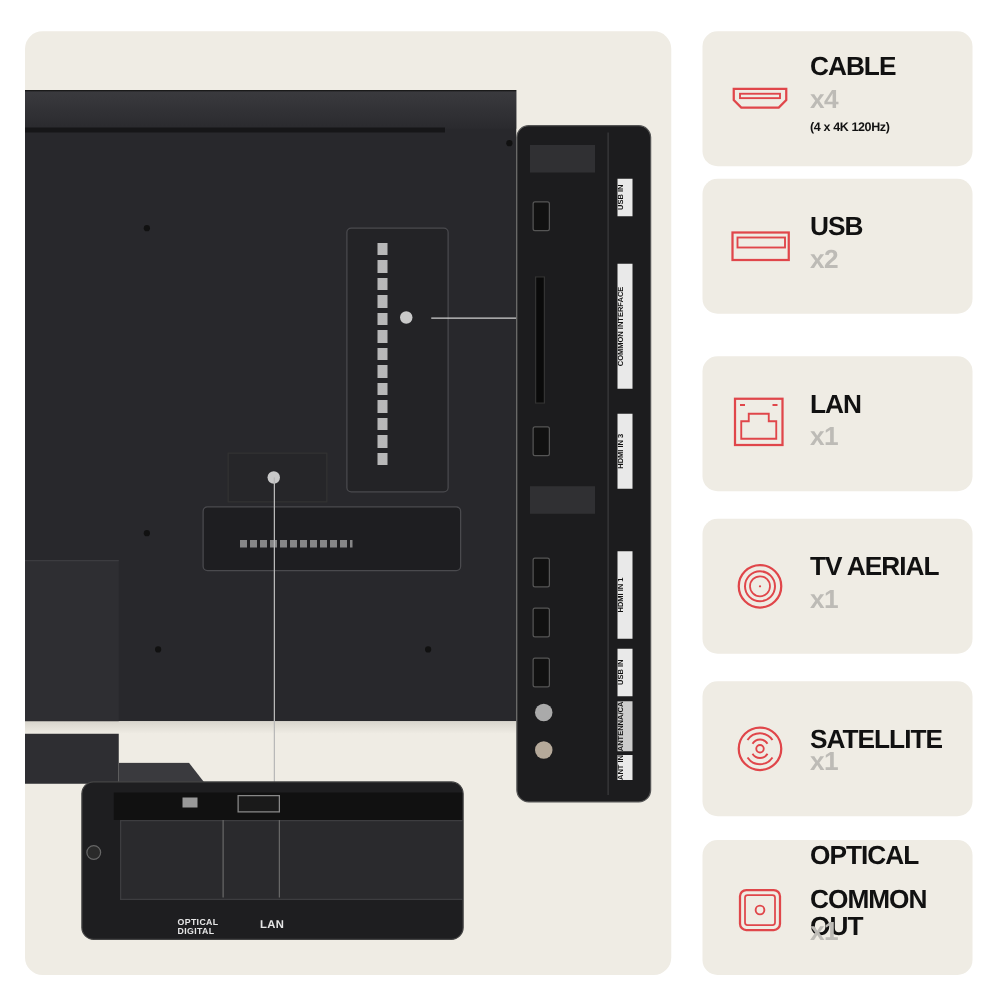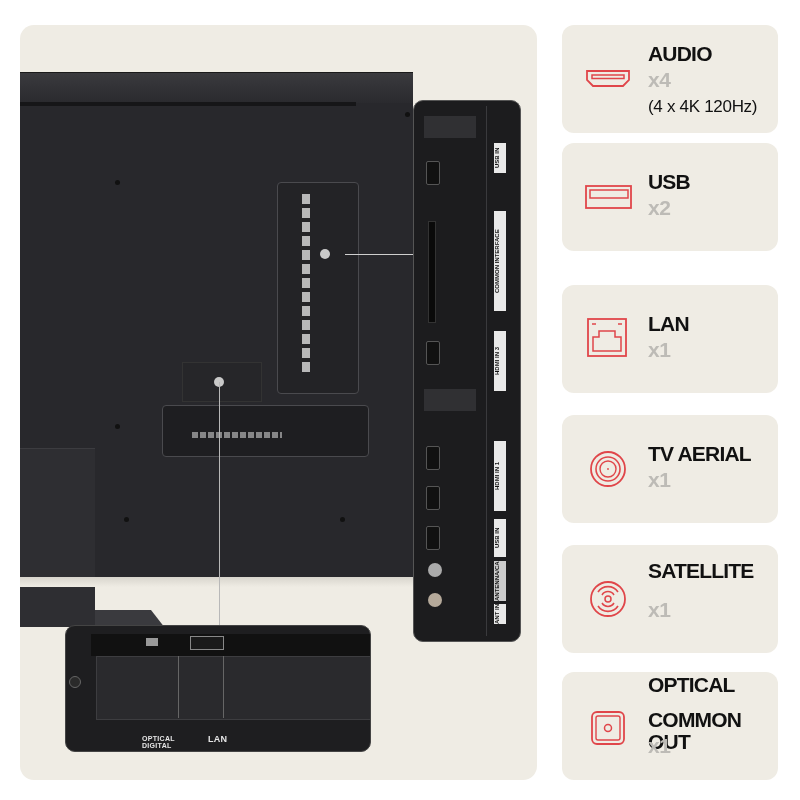--- a/index.html
+++ b/index.html
@@ -42,21 +42,21 @@
   .bz-lan-port { position:absolute; left:124px; top:10px; width:32px; height:12px; border:1px solid #888; background:#1a1a1a; }
   .bz-opt-port { position:absolute; left:80px; top:12px; width:12px; height:8px; background:#999; }
   .bz-screw { position:absolute; left:3px; top:50px; width:10px; height:10px; border-radius:50%; border:1px solid #666; background:#2a2a2a; }
   .bz-label { position:absolute; color:#e6e6e6; font-size:9px; font-weight:bold; letter-spacing:0.3px; }
 
   
   .card { position:absolute; left:562px; width:216px; height:108px; background:#efece4; border-radius:12px; }
   .card-icon { position:absolute; left:22px; width:48px; height:48px; }
   .card-title { position:absolute; left:86px; font-size:21px; font-weight:bold; color:#111; letter-spacing:-0.8px; line-height:22px; }
   .card-count { position:absolute; left:86px; font-size:21px; font-weight:bold; color:#bdbbb6; letter-spacing:-0.5px; }
-  .card-sub { position:absolute; left:86px; font-size:17px; font-weight:normal; color:#111; letter-spacing:-0.3px; }
+  .card-sub { position:absolute; left:86px; font-size:10px; font-weight:bold; color:#111; letter-spacing:-0.3px; }
 </style>
 </head>
 <body>
 
 <div class="panel">
   <div class="tv-back">
     <div class="tv-topband"></div>
     <div class="tv-slot"></div>
     <div class="dot" style="left:95px;top:108px"></div>
     <div class="dot" style="left:385px;top:40px"></div>
@@ -111,21 +111,21 @@
     <div class="bz-label" style="left:76px;top:109px;font-size:7px;width:30px;line-height:7px">OPTICAL DIGITAL</div>
     <div class="bz-label" style="left:142px;top:108px">LAN</div>
   </div>
 </div>
 
 <div class="card" style="top:25px">
   <svg class="card-icon" style="top:30px" viewBox="0 0 48 48">
     <path d="M3 16 H45 V25 L39 31 H9 L3 25 Z" fill="none" stroke="#e0464a" stroke-width="1.8"></path>
     <rect x="8" y="20" width="32" height="3.5" fill="none" stroke="#e0464a" stroke-width="1.5"></rect>
   </svg>
-  <div class="card-title" style="top:18px">AUDIO</div>
+  <div class="card-title" style="top:18px">CABLE</div>
   <div class="card-count" style="top:43px">x4</div>
   <div class="card-sub" style="top:72px">(4 x 4K 120Hz)</div>
 </div>
 
 <div class="card" style="top:143px">
   <svg class="card-icon" style="top:30px" viewBox="0 0 48 48">
     <rect x="2" y="13" width="45" height="22" fill="none" stroke="#e0464a" stroke-width="1.8"></rect>
     <rect x="6" y="17" width="38" height="8" fill="none" stroke="#e0464a" stroke-width="1.5"></rect>
   </svg>
   <div class="card-title" style="top:28px">USB</div>
@@ -154,21 +154,21 @@
   <div class="card-count" style="top:53px">x1</div>
 </div>
 
 <div class="card" style="top:545px">
   <svg class="card-icon" style="top:30px" viewBox="0 0 48 48">
     <circle cx="24" cy="24" r="17" fill="none" stroke="#e0464a" stroke-width="1.8"></circle>
     <path d="M14 17 A12 12 0 0 1 34 17 M14 31 A12 12 0 0 0 34 31" fill="none" stroke="#e0464a" stroke-width="1.6"></path>
     <path d="M18 20 A7 7 0 0 1 30 20 M18 28 A7 7 0 0 0 30 28" fill="none" stroke="#e0464a" stroke-width="1.5"></path>
     <circle cx="24" cy="24" r="3" fill="none" stroke="#e0464a" stroke-width="1.5"></circle>
   </svg>
-  <div class="card-title" style="top:15px">SATELLITE</div>
+  <div class="card-title" style="top:36px">SATELLITE</div>
   <div class="card-count" style="top:53px">x1</div>
 </div>
 
 <div class="card" style="top:672px">
   <svg class="card-icon" style="top:32px" viewBox="0 0 48 48">
     <rect x="8" y="8" width="32" height="32" rx="5" fill="none" stroke="#e0464a" stroke-width="1.8"></rect>
     <rect x="12" y="12" width="24" height="24" rx="2" fill="none" stroke="#e0464a" stroke-width="1.4"></rect>
     <circle cx="24" cy="24" r="3.5" fill="none" stroke="#e0464a" stroke-width="1.5"></circle>
   </svg>
   <div class="card-title" style="top:2px">OPTICAL</div>

